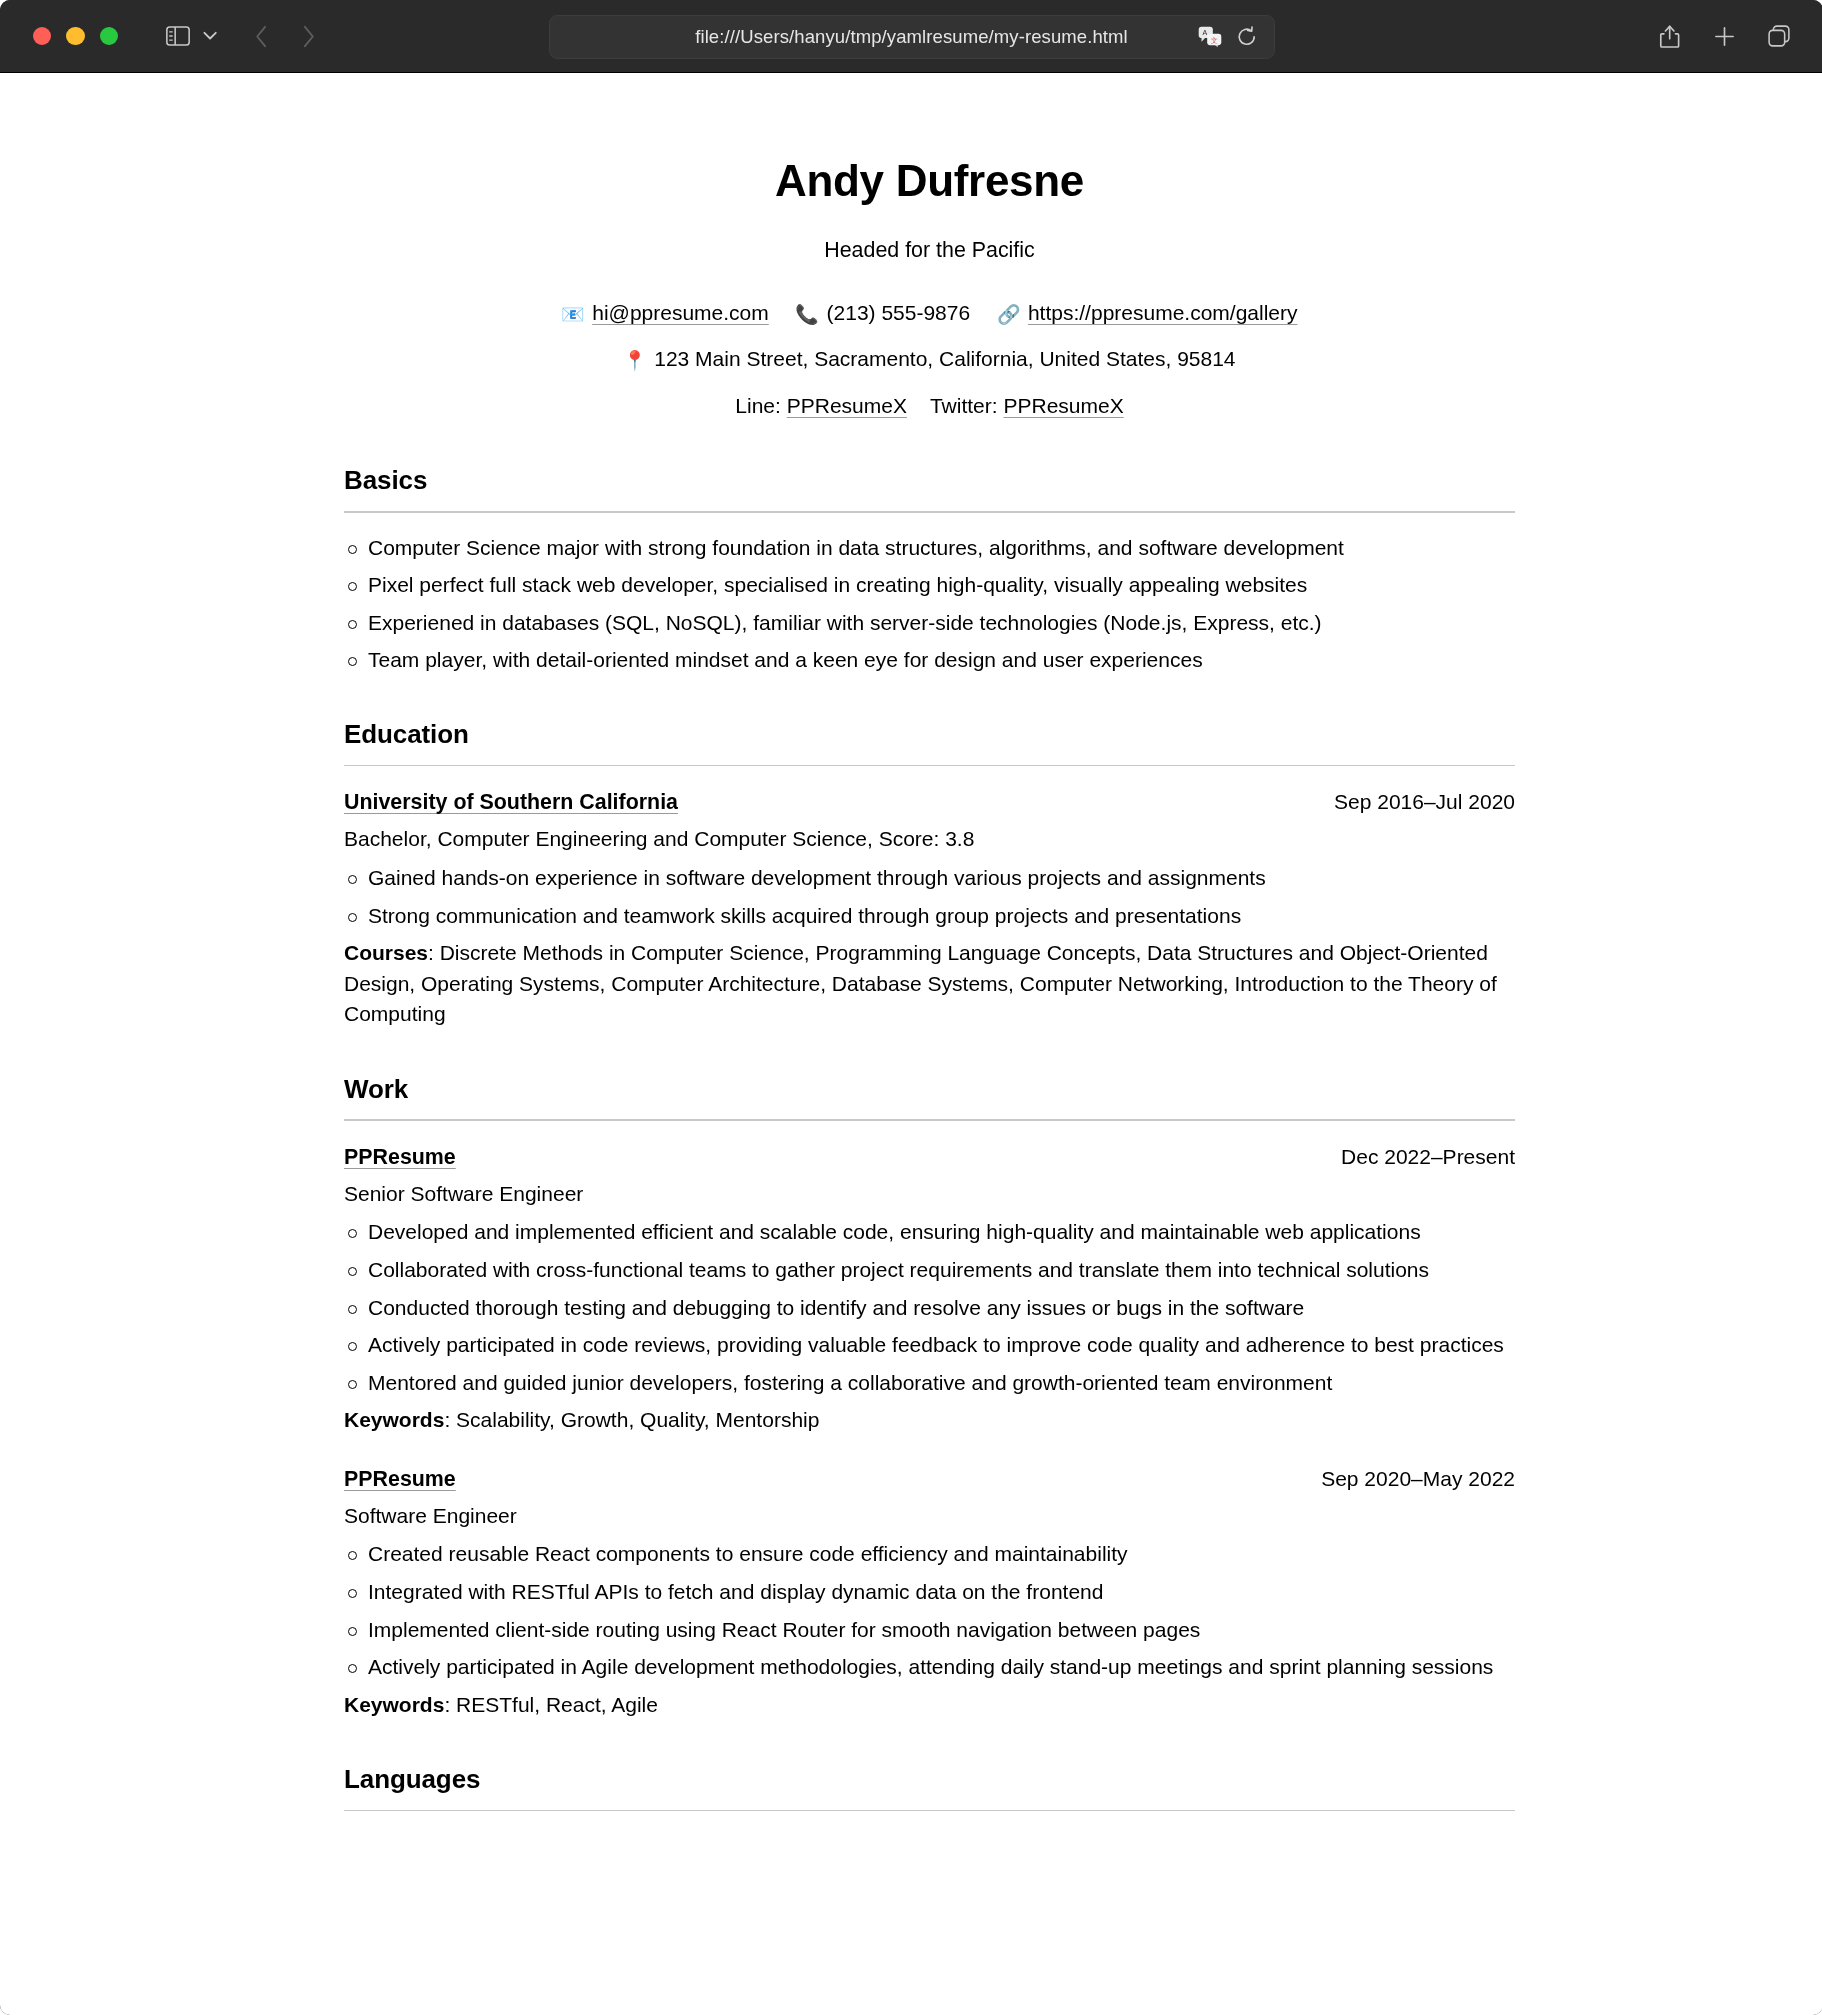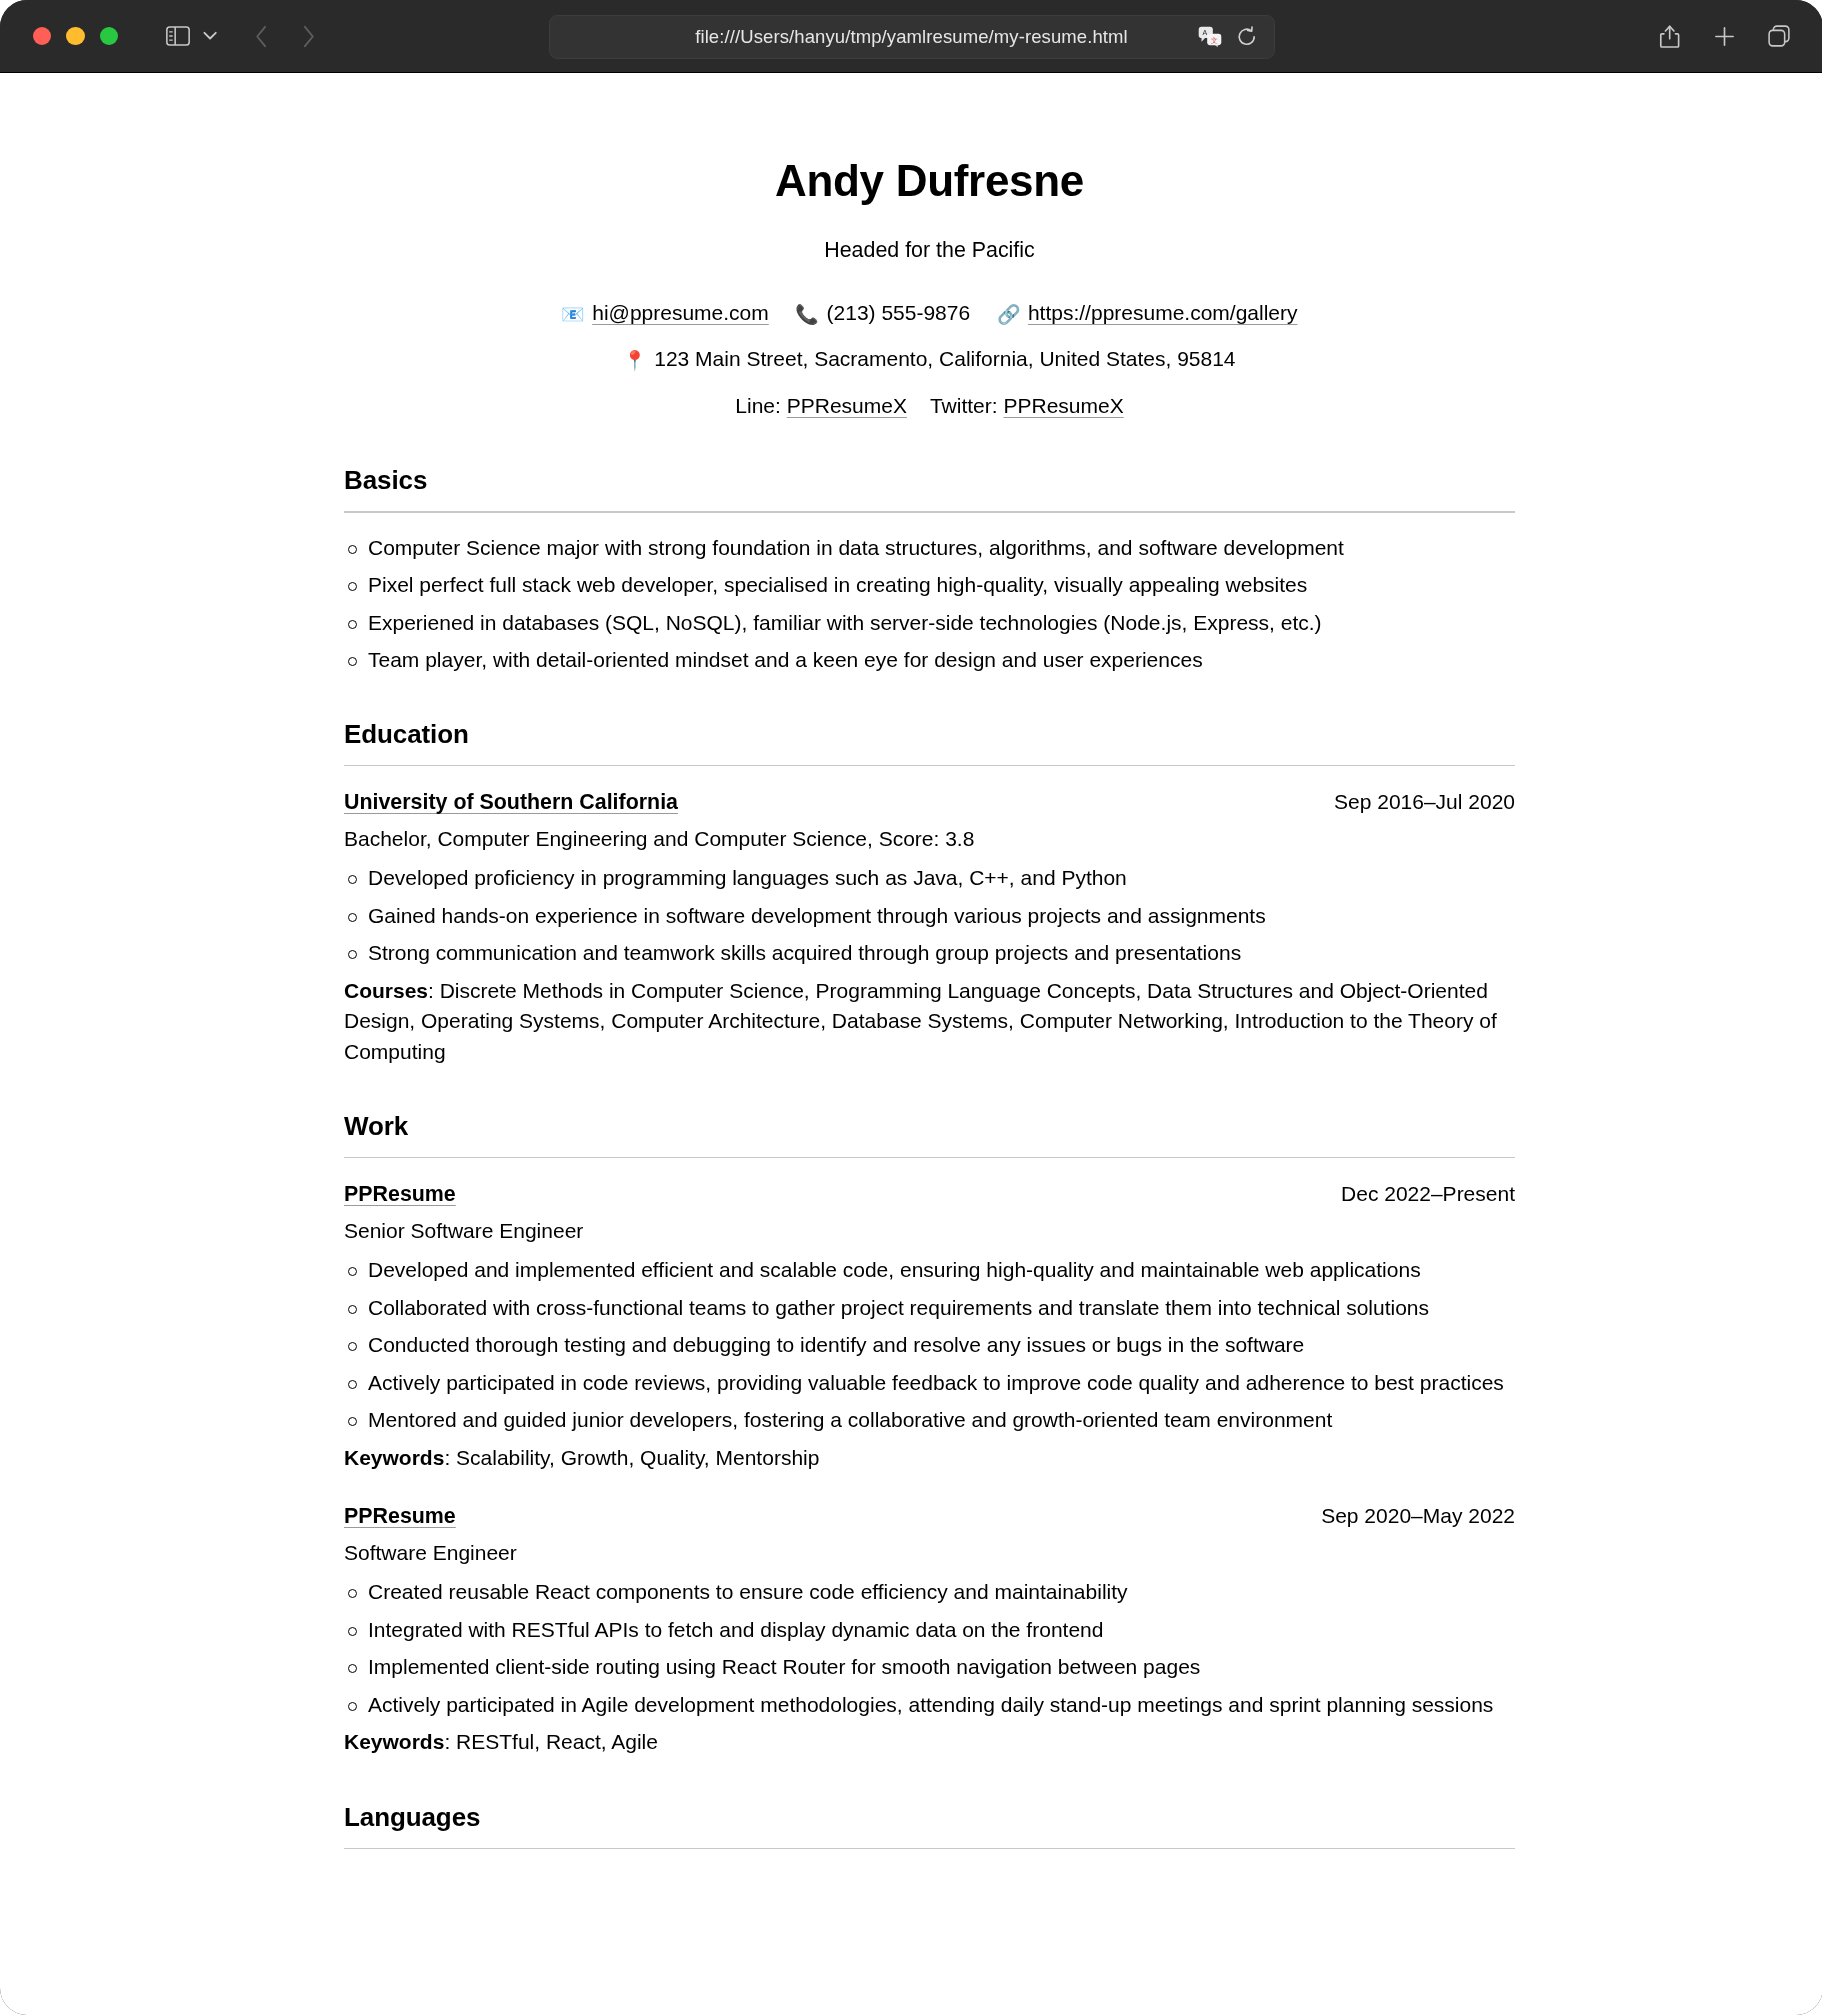--- a/index.html
+++ b/index.html
@@ -8,21 +8,21 @@
     width: 1823px; height: 2015px;
     background: #ffffff;
     font-family: "Liberation Sans", sans-serif;
     -webkit-font-smoothing: antialiased;
   }
 
   
   .browser-window {
     width: 1823px; height: 2015px;
     background: #262626;
-    border-radius: 27px;
+    border-radius: 10px;
     overflow: hidden;
     position: relative;
   }
   .toolbar {
     height: 73px;
     background: #2a2a2a;
     display: flex;
     align-items: center;
     position: relative;
     padding: 0 24px;
@@ -305,21 +305,20 @@
       <div class="section">
         <h2 class="section-title">Education</h2>
         <div class="rule"></div>
         <div class="entry">
           <div class="entry-head">
             <span class="org">University of Southern California</span>
             <span class="daterange">Sep 2016–Jul 2020</span>
           </div>
           <div class="subline">Bachelor, Computer Engineering and Computer Science, Score: 3.8</div>
           <ul class="bullets">
-            <li>Developed proficiency in programming languages such as Java, C++, and Python</li>
             <li>Gained hands-on experience in software development through various projects and assignments</li>
             <li>Strong communication and teamwork skills acquired through group projects and presentations</li>
           </ul>
           <div class="courses"><span class="meta-label">Courses</span><span>: Discrete Methods in Computer Science, Programming Language Concepts, Data Structures and Object-Oriented Design, Operating Systems, Computer Architecture, Database Systems, Computer Networking, Introduction to the Theory of Computing</span></div>
         </div>
       </div>
 
       <div class="section">
         <h2 class="section-title">Work</h2>
         <div class="rule"></div>

